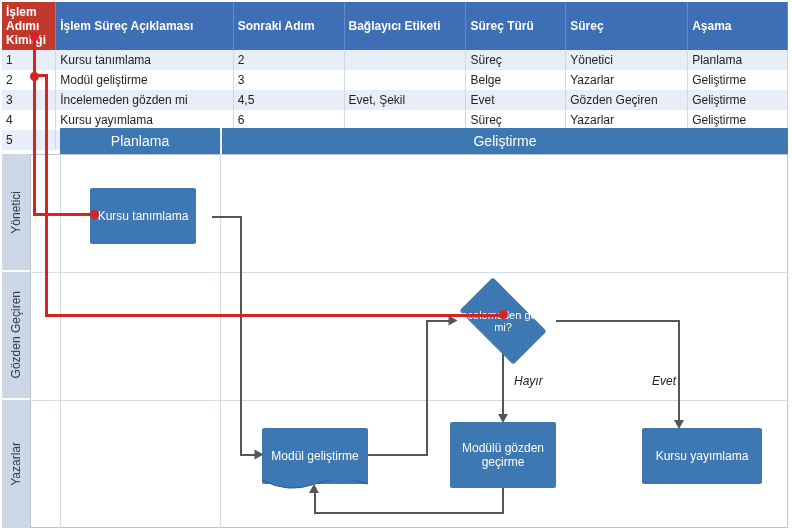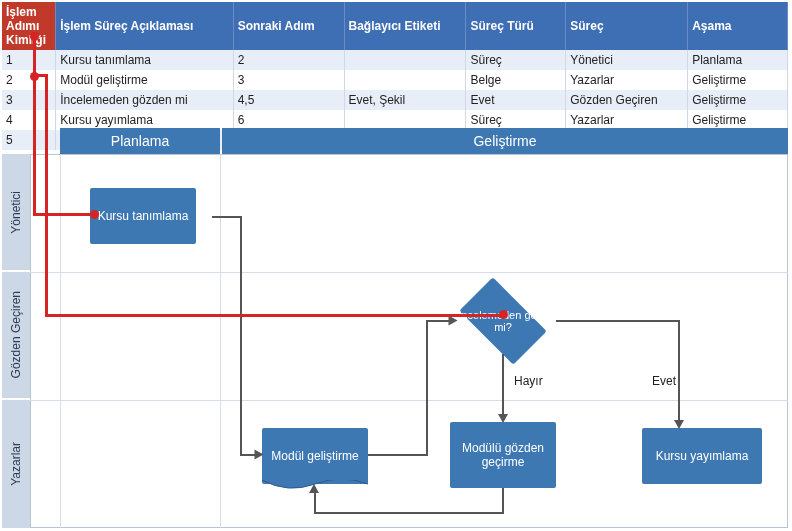--- a/index.html
+++ b/index.html
@@ -43,21 +43,21 @@
   .proc.pub{ left:640px; top:300px; width:120px; height:56px; }
   .diamond{ position:absolute; left:448px; top:160px; width:106px; height:66px; }
   .diamond .shape{ width:100%; height:100%; background:#3e78b3; transform:rotate(45deg) scale(0.72,0.72); border-radius:4px; }
   .diamond .label{ position:absolute; inset:0; display:flex; align-items:center; justify-content:center; color:#fff; text-align:center; font-size:11px; padding:0 8px; }
   .doc-tail{ position:absolute; left:260px; top:352px; width:106px; height:10px; }
   .doc-tail svg{ display:block; }
   .arrow-head{ width:0; height:0; border-left:5px solid transparent; border-right:5px solid transparent; border-top:9px solid #555; position:absolute; }
   .arrow-head.right{ transform:rotate(-90deg); }
   .arrow-head.down{ }
   .arrow-line{ position:absolute; background:#555; }
-  .edge-label{ position:absolute; font-size:12px; color:#222; }
+  .edge-label{ position:absolute; font-size:12px; color:#222;font-style:italic; }
   
   .callout-line{ position:absolute; background:#d62424; }
   .dot{ position:absolute; width:9px; height:9px; background:#d62424; border-radius:50%; }
 </style>
 </head>
 <body>
 
 <table class="tbl">
   <thead>
     <tr>

